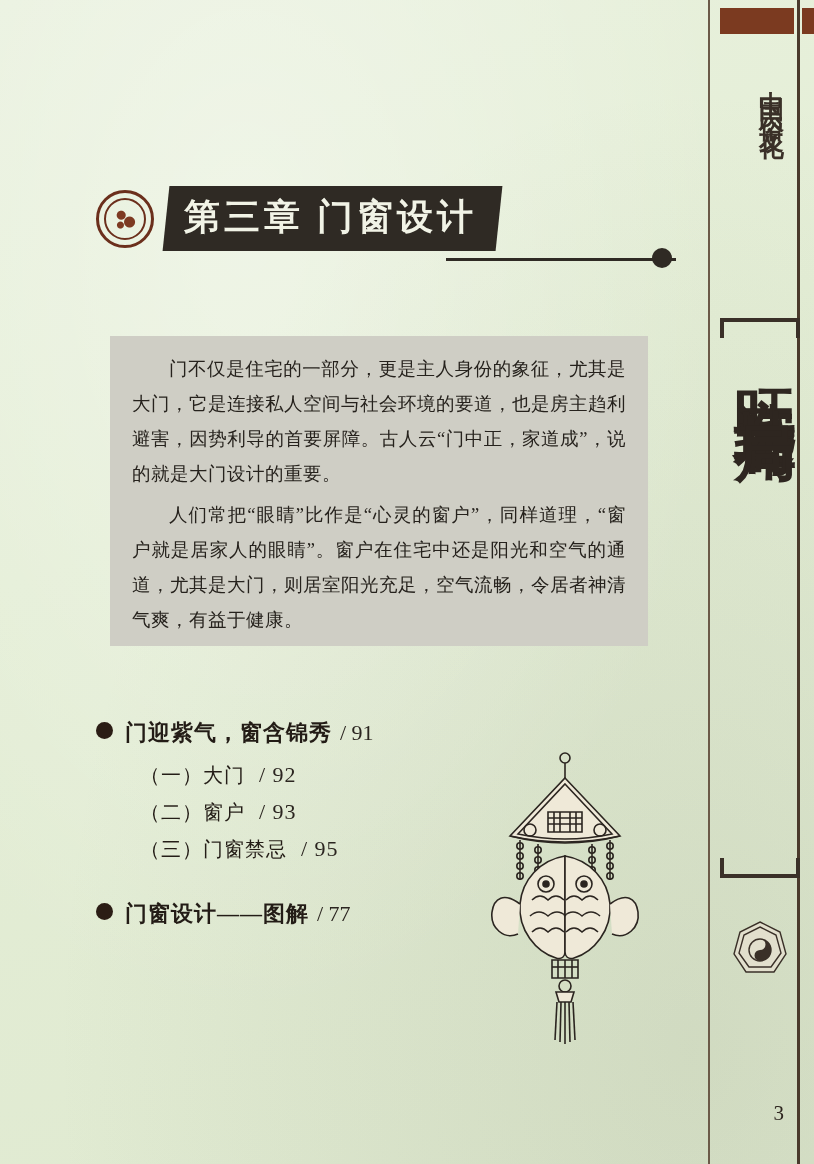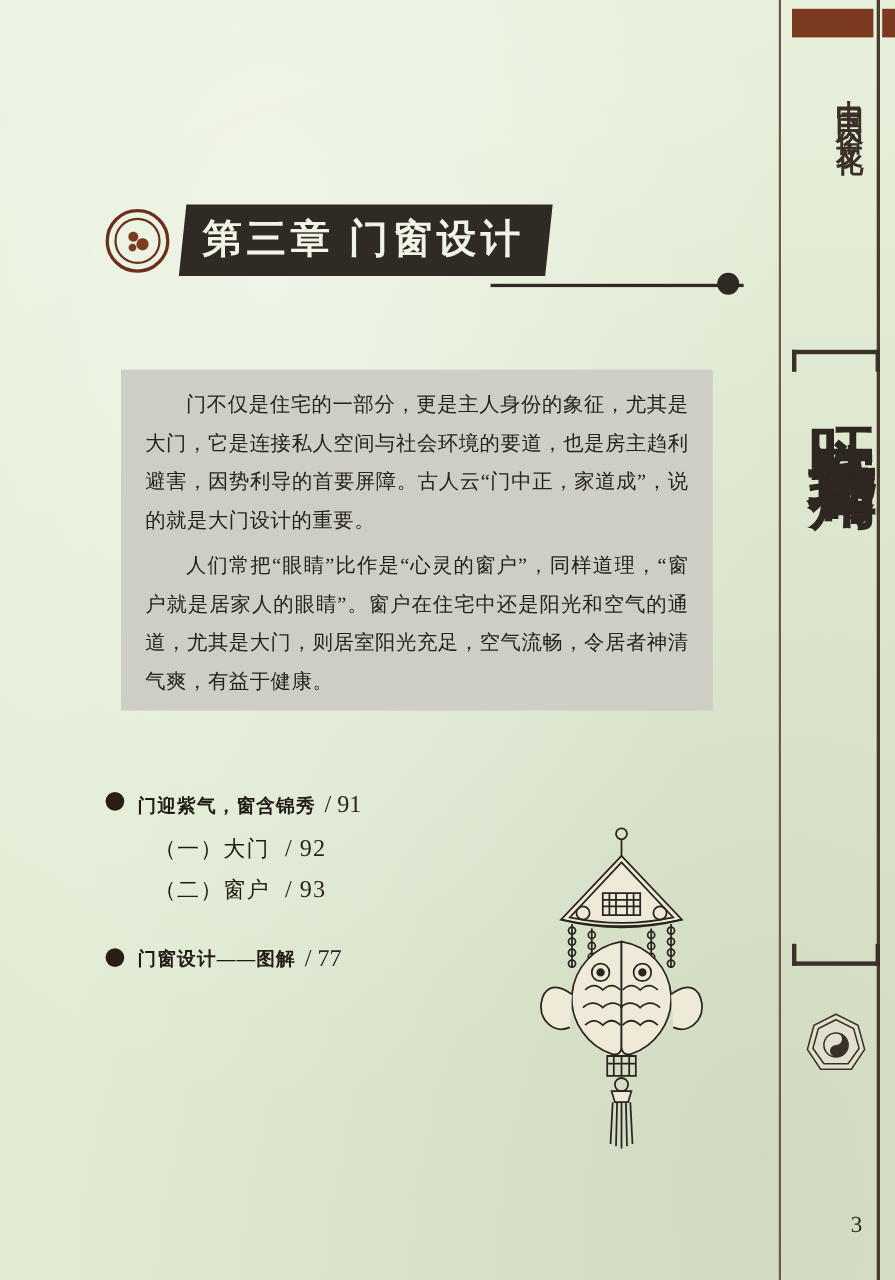--- a/index.html
+++ b/index.html
@@ -227,41 +227,41 @@
     height: 17px;
     border-radius: 50%;
     background: #2b1d15;
     margin-right: 12px;
     flex: none;
     position: relative;
     top: -1px;
   }
   .toc-l1-text {
     font-family: "Liberation Serif", serif;
-    font-size: 17px;
+    font-size: 22px;
     font-weight: 700;
     color: #231c16;
     letter-spacing: 1px;
   }
   .toc-page {
     font-family: "Liberation Serif", serif;
     font-size: 22px;
     font-weight: 400;
     color: #2b2520;
     margin-left: 8px;
   }
   .toc-l2 {
     margin-left: 44px;
     margin-bottom: 10px;
     font-family: "Liberation Serif", serif;
     font-size: 20px;
     color: #241d17;
     letter-spacing: 1px;
   }
-  .toc-group-2 { margin-top: 36px; align-items: center; }
+  .toc-group-2 { margin-top: 36px; }
 
   
   .ornament {
     position: absolute;
     left: 470px;
     top: 748px;
     width: 190px;
     height: 300px;
   }
   .ornament svg { display: block; }
@@ -292,20 +292,24 @@
       <span class="toc-page">/ 91</span>
     </div>
 
     <div class="toc-l2">
       <span>（一）大门</span>
       <span class="toc-page">/ 92</span>
     </div>
     <div class="toc-l2">
       <span>（二）窗户</span>
       <span class="toc-page">/ 93</span>
+    </div>
+    <div class="toc-l2">
+      <span>（三）门窗禁忌</span>
+      <span class="toc-page">/ 95</span>
     </div>
 
     <div class="toc-l1 toc-group-2">
       <span class="toc-bullet"></span>
       <span class="toc-l1-text">门窗设计——图解</span>
       <span class="toc-page">/ 77</span>
     </div>
   </div>
 
   <div class="ornament">

